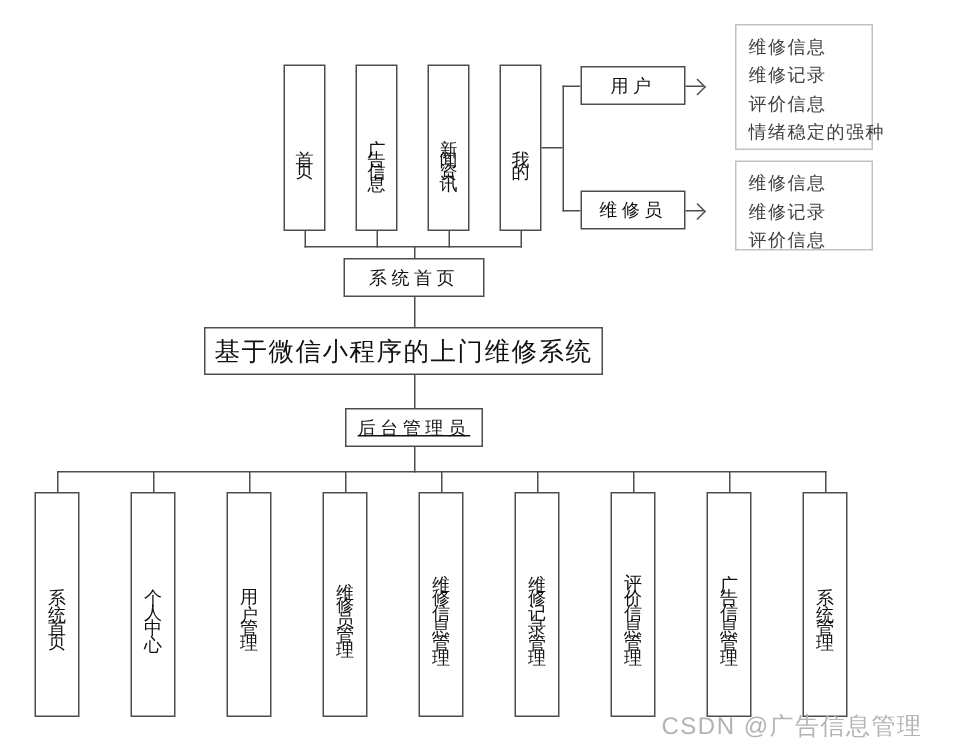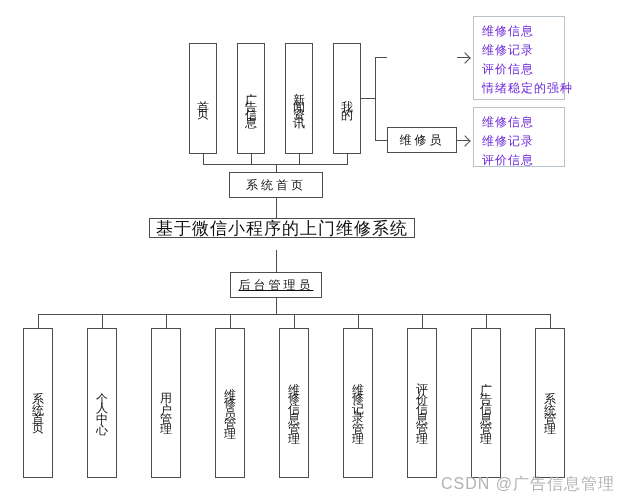--- a/index.html
+++ b/index.html
@@ -59,23 +59,24 @@
     font-family: "Liberation Serif", "DejaVu Serif", serif;
     font-size: 17px;
     letter-spacing: 1px;
   }
   .listbox {
     position: absolute;
     box-sizing: border-box;
     border: 1px solid #b9c3cb;
     background: #ffffff;
     font-size: 12px;
-    color: #6d28d9;
+    color: #404040;
     padding: 5px 4px 0 8px;
     letter-spacing: 1px;
+    margin-left: 17px;
   }
   .listbox div { line-height: 19px; white-space: nowrap; }
   .watermark {
     position: absolute;
     left: 441px; top: 474px;
     font-size: 16px;
     color: #b3b3b3;
     letter-spacing: 1px;
     white-space: nowrap;
   }
@@ -95,20 +96,21 @@
   <div class="v" style="left:299px; top:154px; height:11px;"></div>
   <div class="v" style="left:347px; top:154px; height:11px;"></div>
   <div class="h" style="left:203px; top:164px; width:145px;"></div>
   <div class="v" style="left:276px; top:164px; height:8px;"></div>
 
   <div class="h" style="left:361px; top:98px; width:14px;"></div>
   <div class="v" style="left:375px; top:57px; height:84px;"></div>
   <div class="h" style="left:375px; top:57px; width:12px;"></div>
   <div class="h" style="left:375px; top:140px; width:12px;"></div>
 
+  <div class="hbox" style="left:387px; top:44px; width:70px; height:26px;">用户</div>
   <div class="hbox" style="left:387px; top:127px; width:70px; height:26px;">维修员</div>
 
   <div class="h" style="left:457px; top:57px; width:12px;"></div>
   <div class="arr" style="left:461px; top:54px;"></div>
   <div class="h" style="left:457px; top:140px; width:12px;"></div>
   <div class="arr" style="left:461px; top:137px;"></div>
 
   <div class="listbox" style="left:473px; top:16px; width:92px; height:84px;">
     <div>维修信息</div>
     <div>维修记录</div>
@@ -118,21 +120,21 @@
   <div class="listbox" style="left:473px; top:107px; width:92px; height:60px;">
     <div>维修信息</div>
     <div>维修记录</div>
     <div>评价信息</div>
   </div>
 
   <div class="hbox" style="left:229px; top:172px; width:94px; height:26px;">系统首页</div>
 
   <div class="v" style="left:276px; top:198px; height:20px;"></div>
 
-  <div class="titlebox" style="left:149px; top:218px; width:266px; height:20px;">基于微信小程序的上门维修系统</div>
+  <div class="titlebox" style="left:136px; top:218px; width:266px; height:32px;">基于微信小程序的上门维修系统</div>
 
   <div class="v" style="left:276px; top:250px; height:22px;"></div>
 
   <div class="hbox" style="left:230px; top:272px; width:92px; height:26px;text-decoration:underline;">后台管理员</div>
 
   <div class="v" style="left:276px; top:298px; height:17px;"></div>
   <div class="h" style="left:38px; top:314px; width:513px;"></div>
   <div class="v" style="left:38px;  top:314px; height:14px;"></div>
   <div class="v" style="left:102px; top:314px; height:14px;"></div>
   <div class="v" style="left:166px; top:314px; height:14px;"></div>

